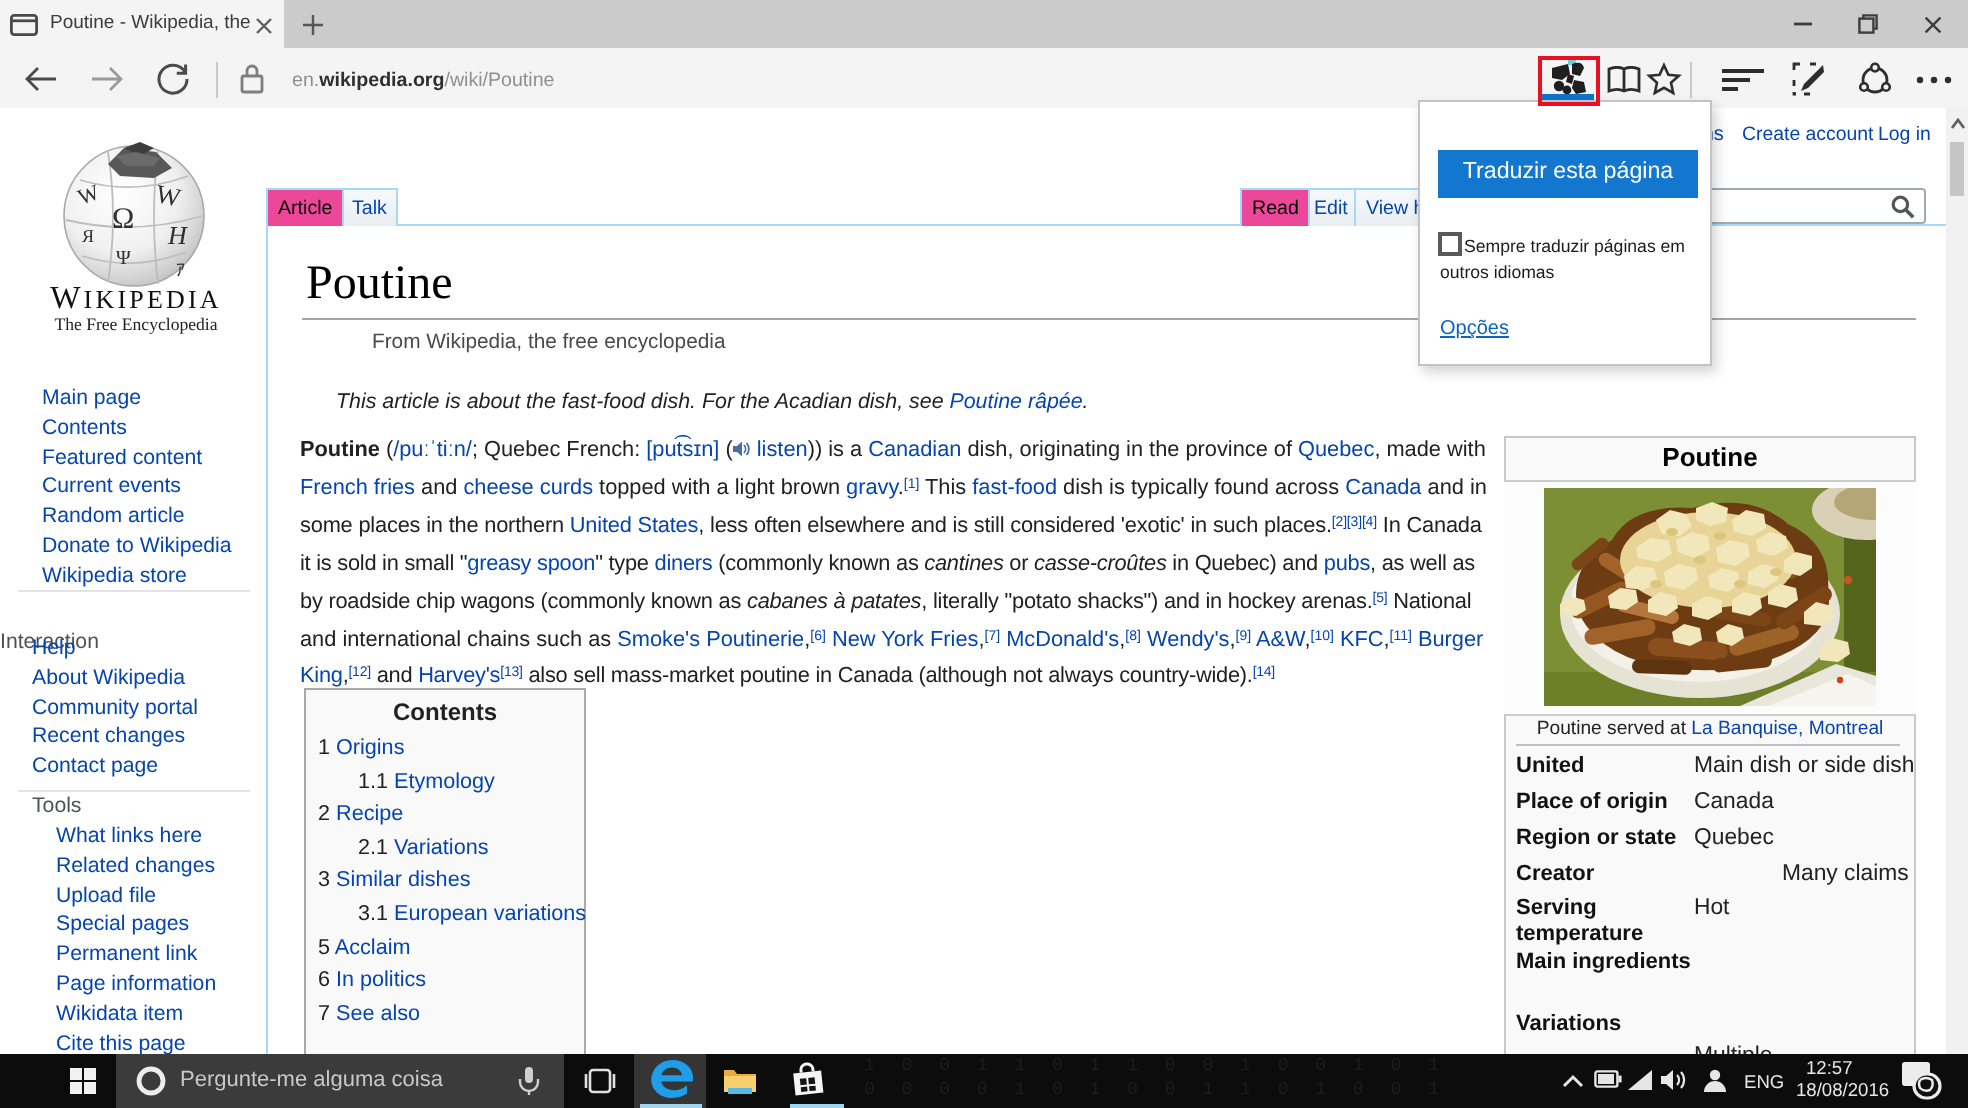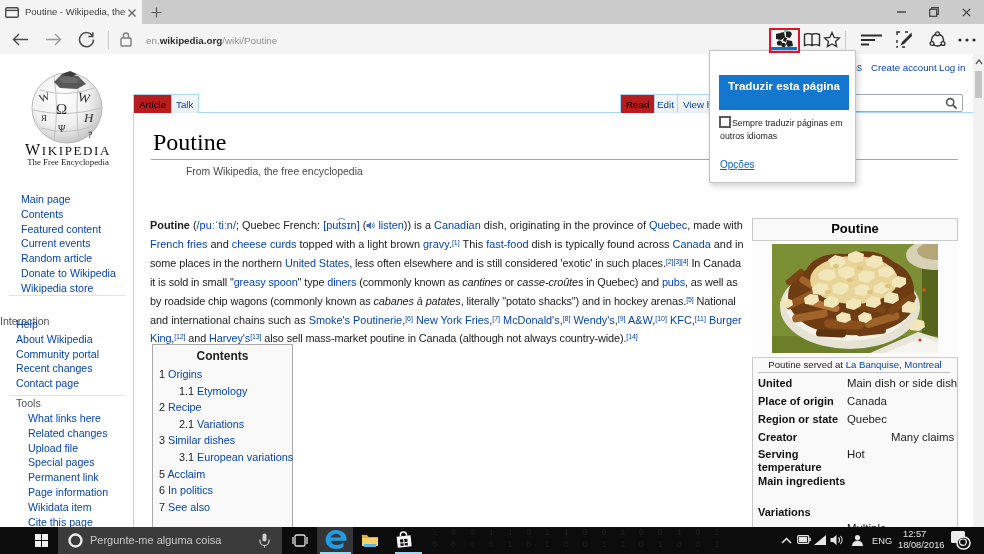--- a/index.html
+++ b/index.html
@@ -16,21 +16,21 @@
 #urltext b { color:#2e2e2e; font-weight:600; }
 
 #page { left:0; top:0; width:984px; height:554px; background:#fff; overflow:hidden; }
 #sidebar-links a, .navlink { color:#0645ad; text-decoration:none; }
 .blue { color:#0645ad; }
 .navcol { font-size:10.6px; line-height:14.8px; }
 .navhead { color:#4e5256; font-size:10.6px; }
 #contentborder { left:133px; top:95px; width:1px; height:432px; background:#a7d7f9; }
 #tabrow-border { left:133px; top:112px; width:840px; height:1px; background:#a7d7f9; }
 .vtab { position:absolute; top:94px; height:19px; font-size:9.8px; padding:4px 5px 0 5px; background:linear-gradient(#f6f9fc,#e9eef2); border:1px solid #a7d7f9; border-bottom:none; white-space:nowrap; }
-.vtab.active { background:#b91c1c; height:19px; z-index:2; }
+.vtab.active { background:#ec4899; height:19px; z-index:2; }
 #title { left:153px; top:129px; font-family:"Liberation Serif", serif; font-size:24px; color:#000; }
 #titlehr { left:151px; top:159px; width:807px; height:1px; background:#a5a5a5; }
 #subtitle { left:169px; top:166px; font-size:10.4px; color:#4a4a4a;margin-left:17px; }
 #hatnote { left:168px; top:195px; font-size:10.7px; font-style:italic; color:#232323; }
 #para { left:150px; top:216px; font-size:10.9px; line-height:18.9px; color:#202122; white-space:nowrap; }
 #para sup { font-size:7px; line-height:0; position:relative; top:-3px; vertical-align:baseline; }
 
 #toc { left:152px; top:344px; width:141px; height:190px; background:#f9f9f9; border:1px solid #aaa; }
 #toc .t { text-align:center; font-weight:bold; font-size:12px; color:#222; padding-top:4px; }
 #toc ul { list-style:none; margin-top:3px; font-size:10.8px; line-height:16.6px; }
@@ -41,21 +41,21 @@
 #infobox { left:752px; top:218px; width:206px; height:310px; background:#f9f9f9; border:1px solid #c8c8c8; font-size:11.4px; }
 #iboxtitle { left:752px; top:221px; width:206px; text-align:center; font-weight:bold; font-size:13px; color:#000; }
 #imgframe { left:752px; top:240px; width:206px; height:118px; background:#fcfcfc; border-top:1px solid #ccc; border-bottom:1px solid #ccc; }
 #foodimg { left:772px; top:244px; }
 #caption { left:752px; top:359px; width:206px; text-align:center; font-size:9.6px; color:#222; }
 #iboxhr { left:758px; top:372px; width:192px; height:1px; background:#c0c0c0; }
 .ilabel { position:absolute; left:758px; font-weight:bold; color:#111; font-size:11px; line-height:12.5px; }
 .ival { position:absolute; left:847px; color:#222; font-size:11.4px; line-height:13px; }
 
 #popup { left:709px; top:50px; width:147px; height:133px; background:#fff; border:1px solid #c3c3c3; box-shadow:2px 3px 6px rgba(0,0,0,0.18); z-index:40; }
-#tbtn { position:absolute; left:9px; top:24px; width:130px; height:35px; background:#1377d0; color:#fff; font-size:11.6px; text-align:center; line-height:21px;font-weight:bold; }
+#tbtn { position:absolute; left:9px; top:24px; width:130px; height:24px; background:#1377d0; color:#fff; font-size:11.6px; text-align:center; line-height:21px; }
 #chk { position:absolute; left:9px; top:65px; width:12px; height:12px; border:2px solid #5a5a5a; background:#fff; }
 #chktext { position:absolute; left:22px; top:67px; font-size:8.8px; color:#1b1b1b; white-space:nowrap; }
 #chktext2 { position:absolute; left:10px; top:80px; font-size:8.8px; color:#1b1b1b; white-space:nowrap; }
 #opcoes { position:absolute; left:10px; top:108px; font-size:10px; color:#0a63bd; text-decoration:underline; }
 
 #scroll { left:973px; top:54px; width:11px; height:473px; background:#f1f1f1; }
 #thumb { left:975px; top:71px; width:7px; height:27px; background:#c5c5c5; }
 
 #taskbar { left:0; top:527px; width:984px; height:27px; background:#0c0c0c; }
 #cortana { left:58px; top:527px; width:224px; height:27px; background:#3b3b3b; }
@@ -155,20 +155,21 @@
 
     <div class="abs" style="left:795px; top:94px; width:168px; height:18px; background:#fff; border:1px solid #a2a9b1; border-radius:2px;"></div>
     <svg class="abs" style="left:945px; top:97px;" width="13" height="13" viewBox="0 0 13 13">
         <circle cx="5.2" cy="5.2" r="3.6" fill="none" stroke="#555" stroke-width="1.6"></circle>
         <line x1="8" y1="8" x2="11.6" y2="11.6" stroke="#555" stroke-width="1.8"></line>
       </svg>
 
     <div id="title" class="abs">Poutine</div>
     <div id="titlehr" class="abs"></div>
     <div id="subtitle" class="abs">From Wikipedia, the free encyclopedia</div>
+    <div id="hatnote" class="abs">This article is about the fast-food dish. For the Acadian dish, see <span class="blue">Poutine râpée</span>.</div>
 
     <div id="para" class="abs">
         <div><b>Poutine</b> (<span class="blue">/puːˈtiːn/</span>; Quebec French: <span class="blue">[put͡sɪn]</span> (<svg width="9" height="9" viewBox="0 0 9 9" style="vertical-align:-1px">
             <path d="M0.5,3 H2.5 L5,0.8 V8.2 L2.5,6 H0.5 Z" fill="#4a6ea8"></path>
             <path d="M6,2.5 a3 3 0 0 1 0,4 M7.3,1.5 a4.6 4.6 0 0 1 0,6" fill="none" stroke="#4a6ea8" stroke-width="0.9"></path>
           </svg><span class="blue"> listen</span>)) is a <span class="blue">Canadian</span> dish, originating in the province of <span class="blue">Quebec</span>, made with</div>
         <div><span class="blue">French fries</span> and <span class="blue">cheese curds</span> topped with a light brown <span class="blue">gravy</span>.<sup class="blue">[1]</sup> This <span class="blue">fast-food</span> dish is typically found across <span class="blue">Canada</span> and in</div>
         <div style="letter-spacing:-0.09px">some places in the northern <span class="blue">United States</span>, less often elsewhere and is still considered 'exotic' in such places.<sup class="blue">[2][3][4]</sup> In Canada</div>
         <div style="letter-spacing:-0.12px">it is sold in small "<span class="blue">greasy spoon</span>" type <span class="blue">diners</span> (commonly known as <i>cantines</i> or <i>casse-croûtes</i> in Quebec) and <span class="blue">pubs</span>, as well as</div>
         <div style="letter-spacing:-0.11px">by roadside chip wagons (commonly known as <i>cabanes à patates</i>, literally "potato shacks") and in hockey arenas.<sup class="blue">[5]</sup> National</div>

